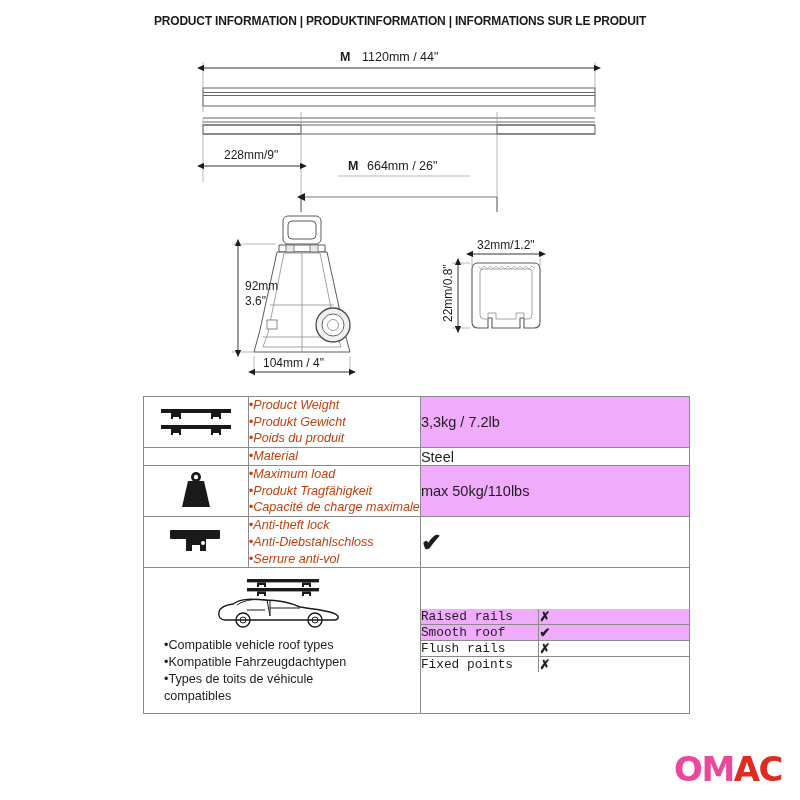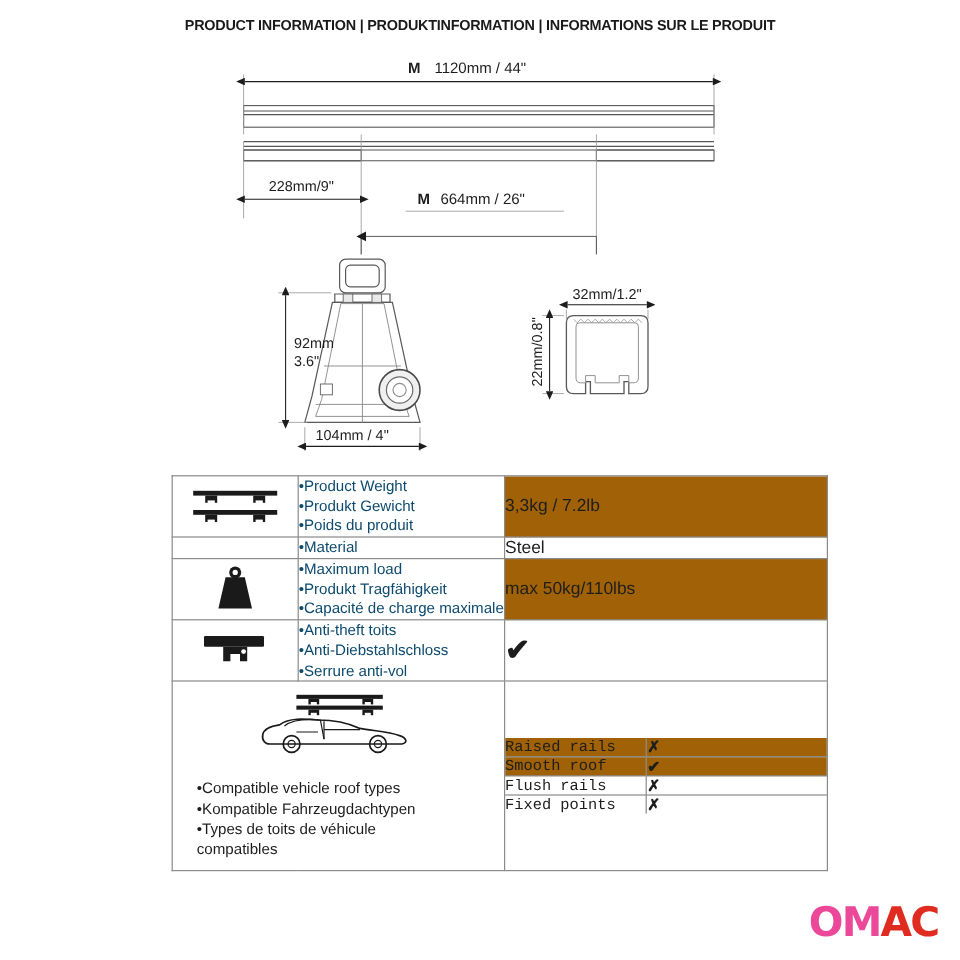--- a/index.html
+++ b/index.html
@@ -35,28 +35,29 @@
     font-size: 12.4px;
   }
   .spec-table td {
     border: 1px solid #8a8a8a;
     vertical-align: middle;
     padding: 0;
   }
   .col-icon { width: 110px; }
   .col-label { width: 135px; }
   .col-value { width: 302px; }
-  .shaded { background: #a16207; }
+  .shaded { background: #f0abfc; }
   .plain   { background: #ffffff; }
 
   .labelcell {
     padding: 5px 2px 5px 6px;
     line-height: 1.33;
     font-size: 12.6px;
-    color: #0c4a6e;
+    color: #c2410c;
+    font-style: italic;
   }
   .labelcell .ln { white-space: nowrap; }
   .valuecell {
     padding-left: 14px;
     font-size: 14.5px;
     color: #1d1d1d;
   }
   .iconcell { text-align: center; }
   .check { font-size: 25px; line-height: 1; font-weight: 700; }
   .sub-label { padding: 8px 0 8px 10px; font-size: 12.8px; }
@@ -65,21 +66,21 @@
   .sub-table td { border: 1px solid #8a8a8a; }
   .sub-table tr td:first-child { border-left: none; font-family: Liberation Mono, monospace; }
   .sub-table tr:first-child td { border-top: none; }
   .sub-table tr:last-child td { border-bottom: none; margin-left: 45px; }
   .sub-table tr td:last-child { border-right: none; }
   .sub-col-a { width: 118px; }
 
   
   .compat-wrap { padding: 6px 4px 8px 4px; text-align: center; }
   .compat-text {
-    text-align: left; padding-left: 16px; margin-top: 12px;
+    text-align: left; padding-left: 16px; margin-top: 0;
     font-size: 12.6px; line-height: 1.34;
   }
 
   
   .logo {
     position: absolute; right: 18px; bottom: 14px;
     font-size: 34px; font-weight: 800; letter-spacing: -1.5px;
     font-family: "DejaVu Sans", sans-serif;
     line-height: 1;
   }
@@ -269,21 +270,21 @@
             <svg width="60" height="34" viewBox="0 0 60 34">
               <g fill="#1a1a1a">
                 <rect x="4" y="6" width="50" height="9" rx="1"></rect>
                 <path d="M20 15 L40 15 L40 27 L34 27 L34 21 L26 21 L26 27 L20 27 z"></path>
                 <circle cx="37" cy="19" r="2" fill="#fff"></circle>
               </g>
             </svg>
           </span>
         </td>
         <td class="col-label labelcell plain">
-          <div class="ln">•Anti-theft toits</div>
+          <div class="ln">•Anti-theft lock</div>
           <div class="ln">•Anti-Diebstahlschloss</div>
           <div class="ln">•Serrure anti-vol</div>
         </td>
         <td class="col-value valuecell plain check">✔</td>
       </tr>
 
       <tr>
         <td class="plain" colspan="2">
           <div class="compat-wrap">
             <span>

